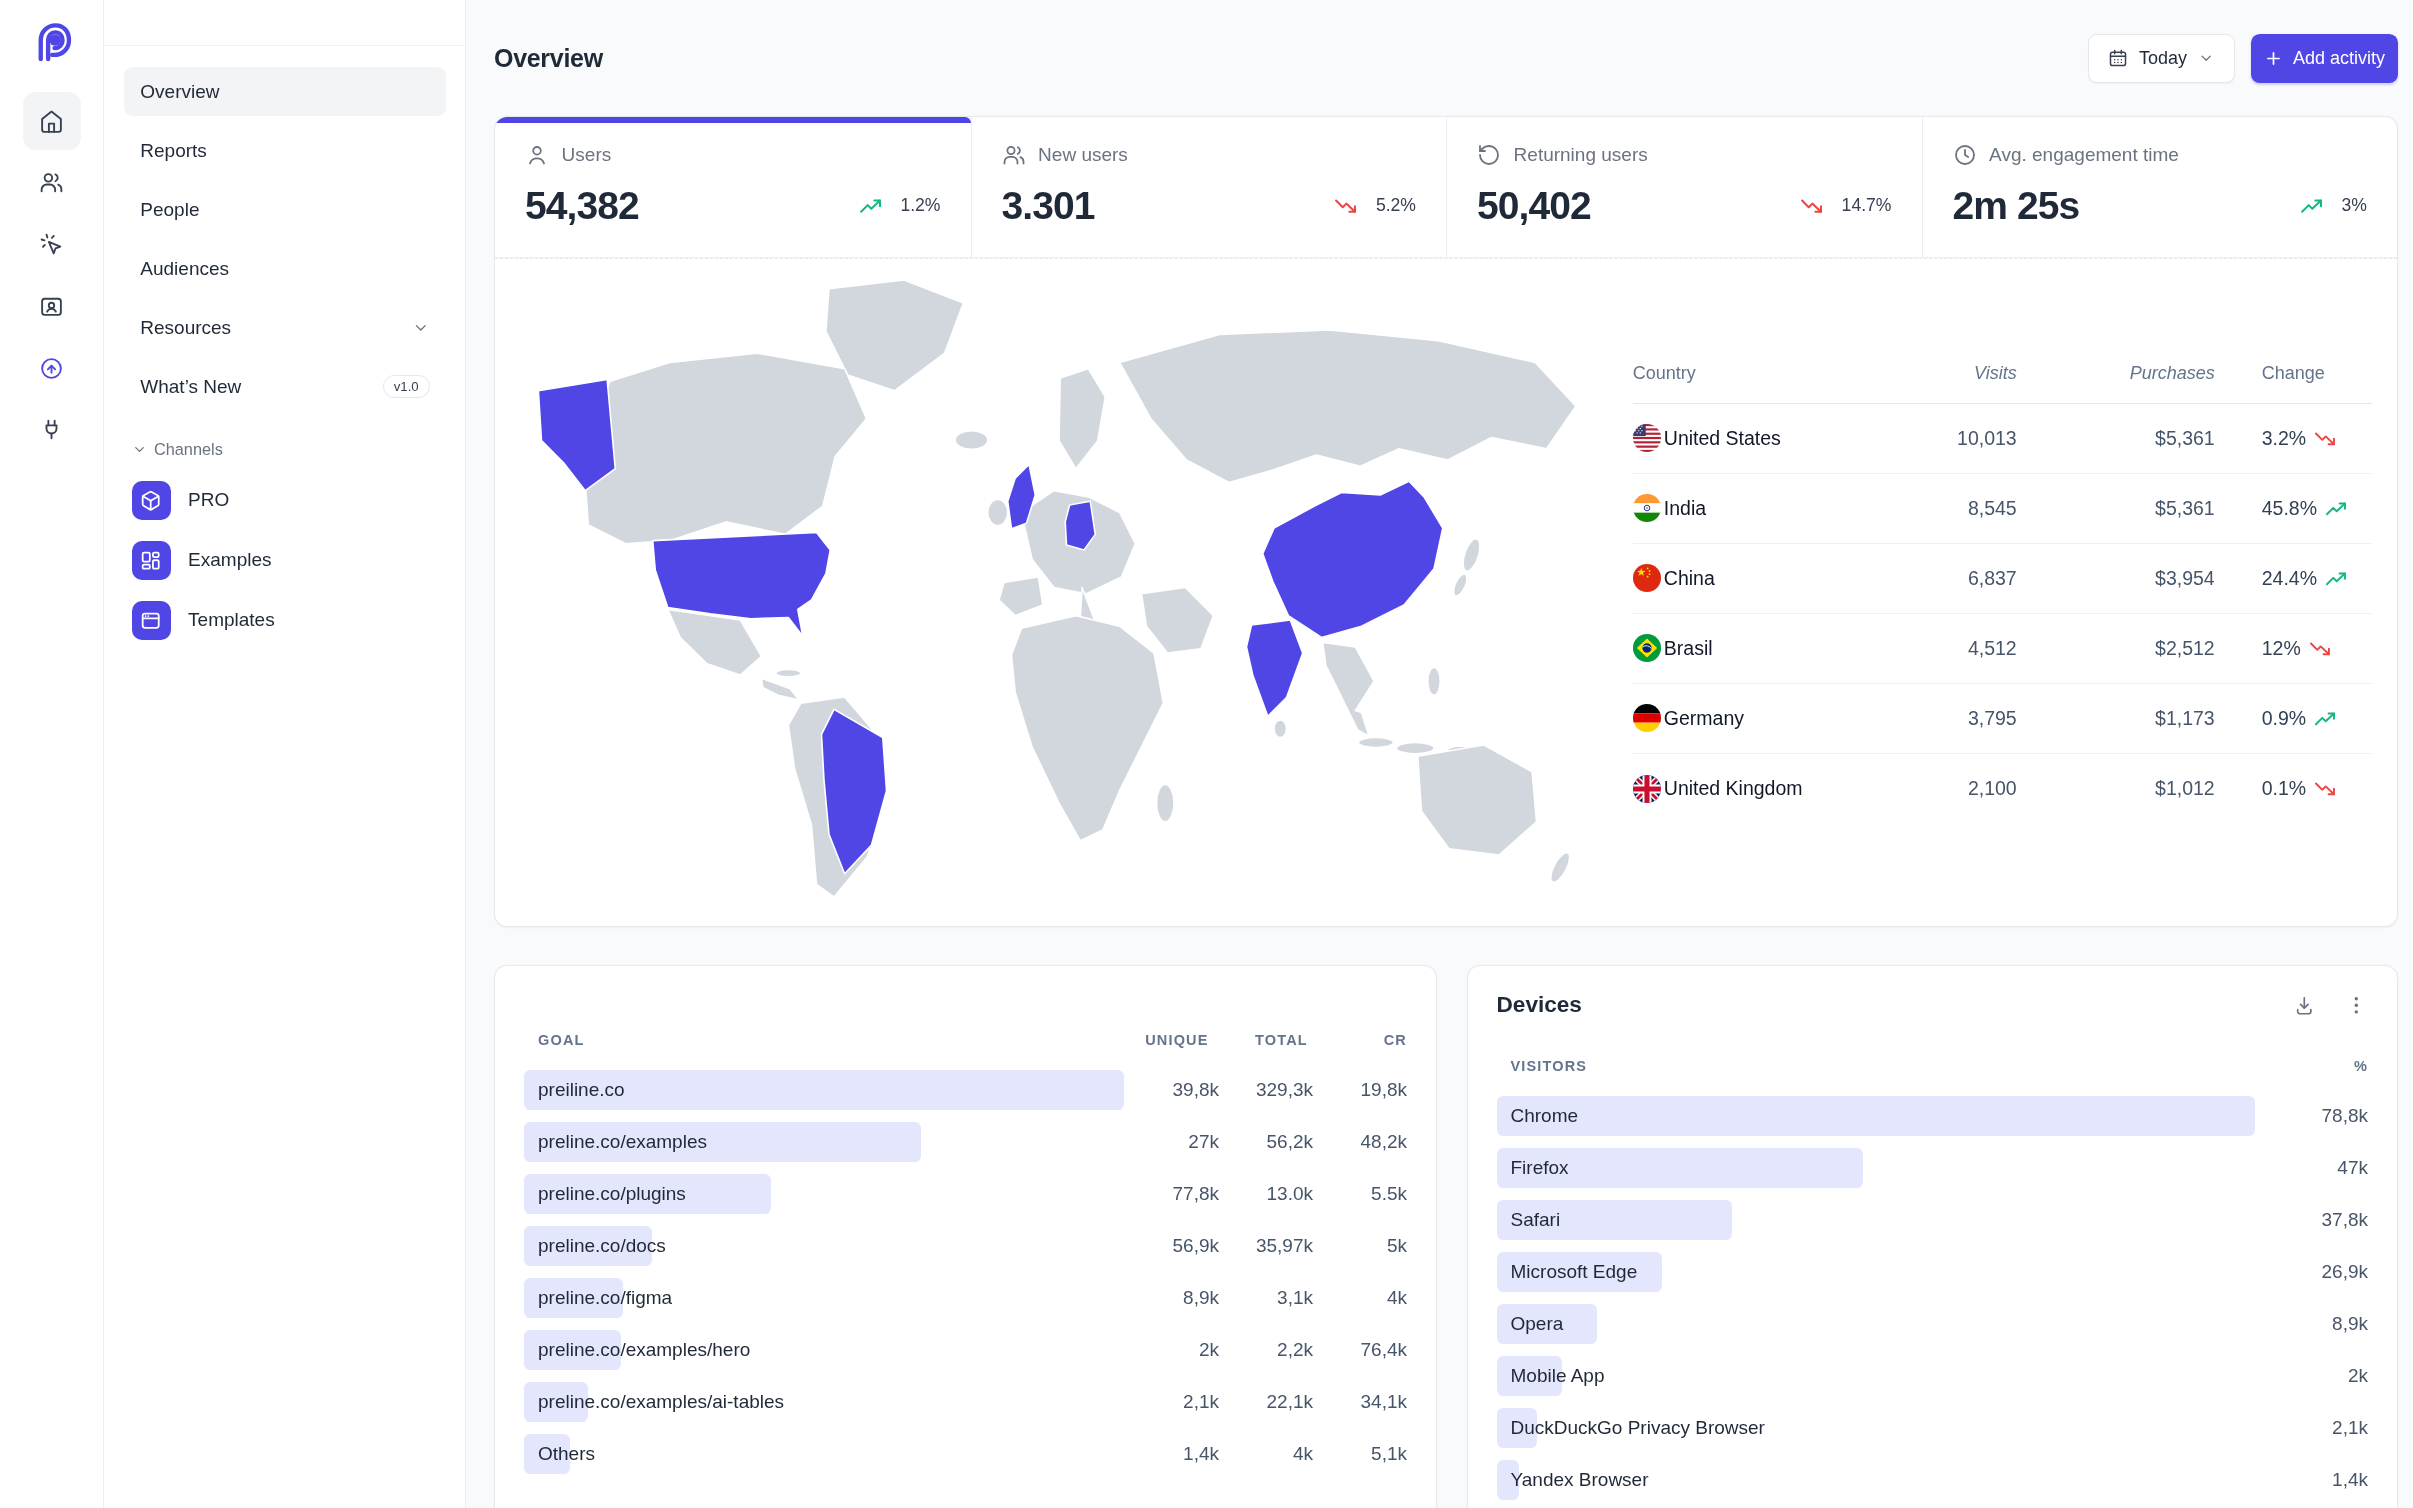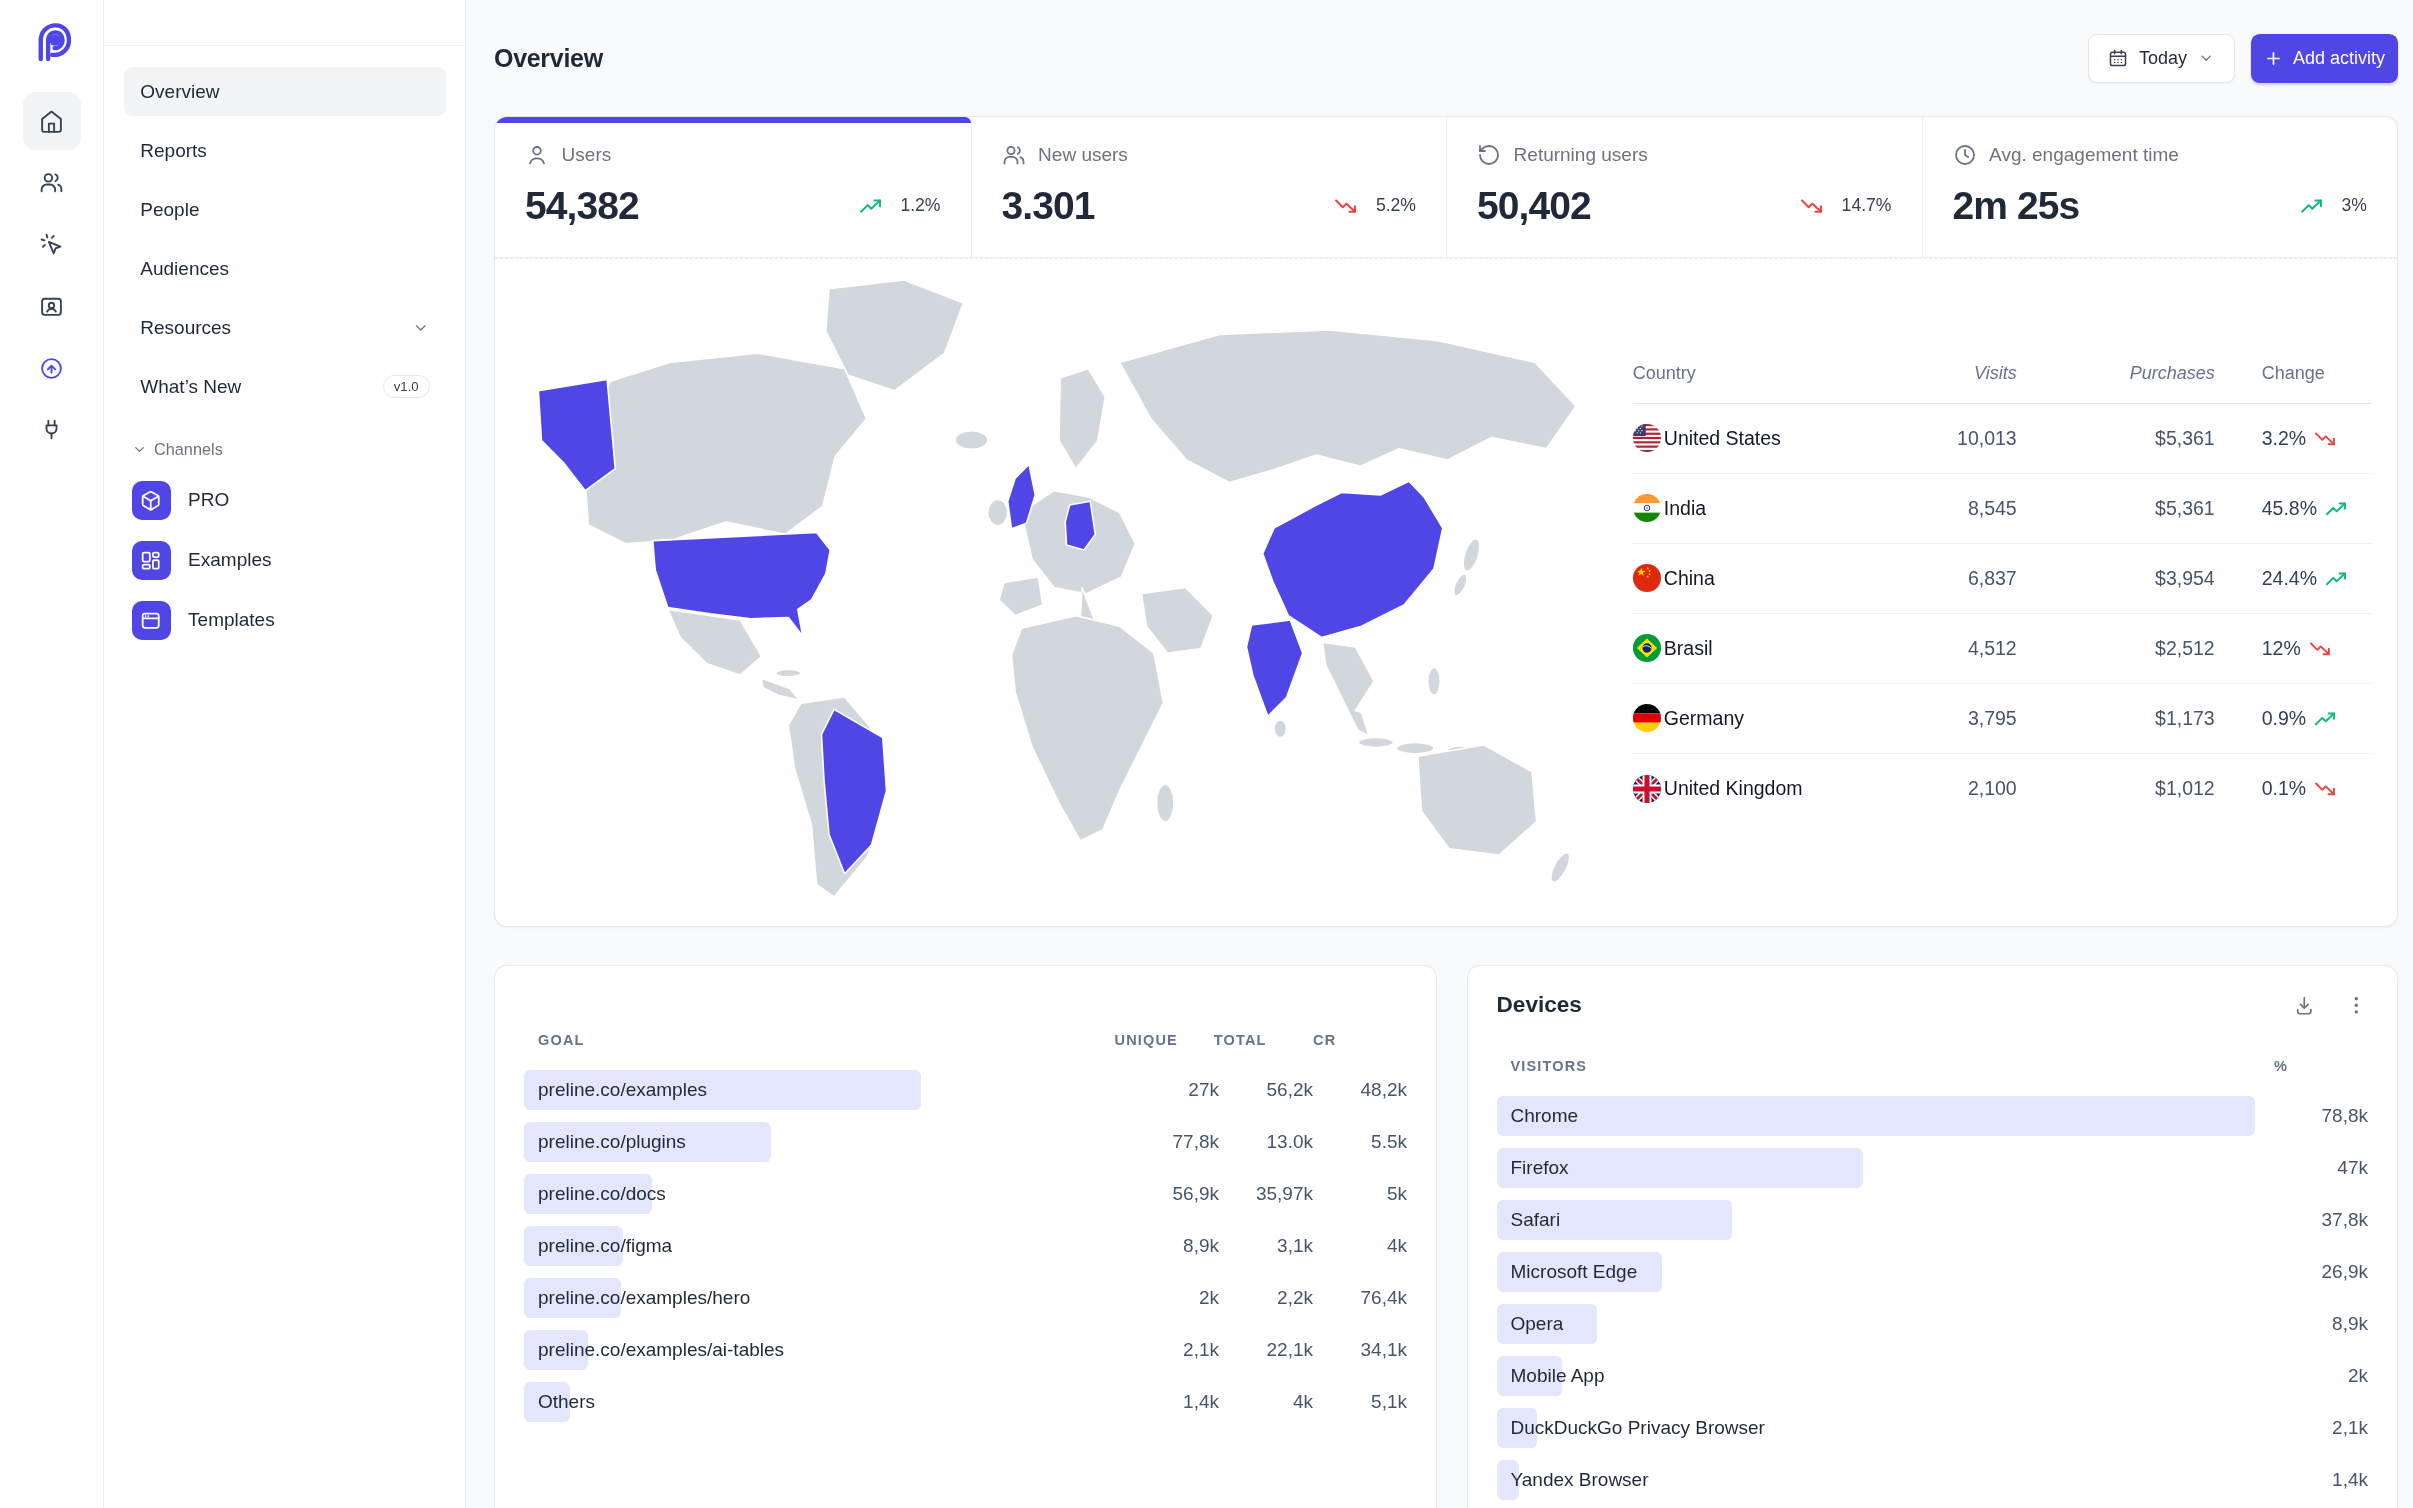--- a/index.html
+++ b/index.html
@@ -93,21 +93,21 @@
   
   .bottom-grid{display:grid;grid-template-columns:943px 1fr;gap:29.5px;margin-top:38px;}
   .panel{padding:26.4px 29px;height:635px;overflow:hidden;}
   .panel-head{display:flex;justify-content:space-between;align-items:center;}
   .panel-title{font-size:22.6px;font-weight:600;color:var(--txt);}
   .panel-actions{display:flex;gap:30px;color:var(--txt2);}
   .panel-actions .pa{cursor:pointer;}
   .panel-actions svg{width:22.6px;height:22.6px;}
   .list-head{margin-top:40px;display:flex;justify-content:space-between;align-items:center;color:#64748b;font-size:14.5px;letter-spacing:.08em;font-weight:600;}
   .list-head .lead{padding-left:14px;}
-  .list-head .cols span{display:inline-block;width:94px;}
+  .list-head .cols span{display:inline-block;width:94px;text-align:right;}
   .rows{margin-top:16.3px;}
   .list-row{position:relative;height:52px;}
   .bar{position:absolute;left:0;top:5.7px;height:40px;border-radius:6.3px;background:var(--bar);}
   .row-label{position:absolute;left:14px;top:50%;transform:translateY(-50%);font-size:19px;color:var(--txt);white-space:nowrap;z-index:1;}
   .row-vals{position:absolute;right:0;top:0;height:100%;display:flex;align-items:center;}
   .row-vals span{width:94px;text-align:right;font-size:19px;color:var(--txt3);}
   .row-vals.single span{width:auto;}
 </style>
 </head>
 <body>
@@ -628,20 +628,29 @@
       <div class="list-head">
         <span class="lead">GOAL</span>
         <span class="cols">
           <span>UNIQUE</span>
           <span>TOTAL</span>
           <span>CR</span>
         </span>
       </div>
       <div class="rows" id="goal-rows">
           <div class="list-row">
+     <div class="bar" style="width:68%"></div>
+     <span class="row-label">preiline.co</span>
+     <span class="row-vals">
+       <span>39,8k</span>
+       <span>329,3k</span>
+       <span>19,8k</span>
+     </span>
+   </div>
+          <div class="list-row">
      <div class="bar" style="width:45%"></div>
      <span class="row-label">preline.co/examples</span>
      <span class="row-vals">
        <span>27k</span>
        <span>56,2k</span>
        <span>48,2k</span>
      </span>
    </div>
           <div class="list-row">
      <div class="bar" style="width:28.000000000000004%"></div>

